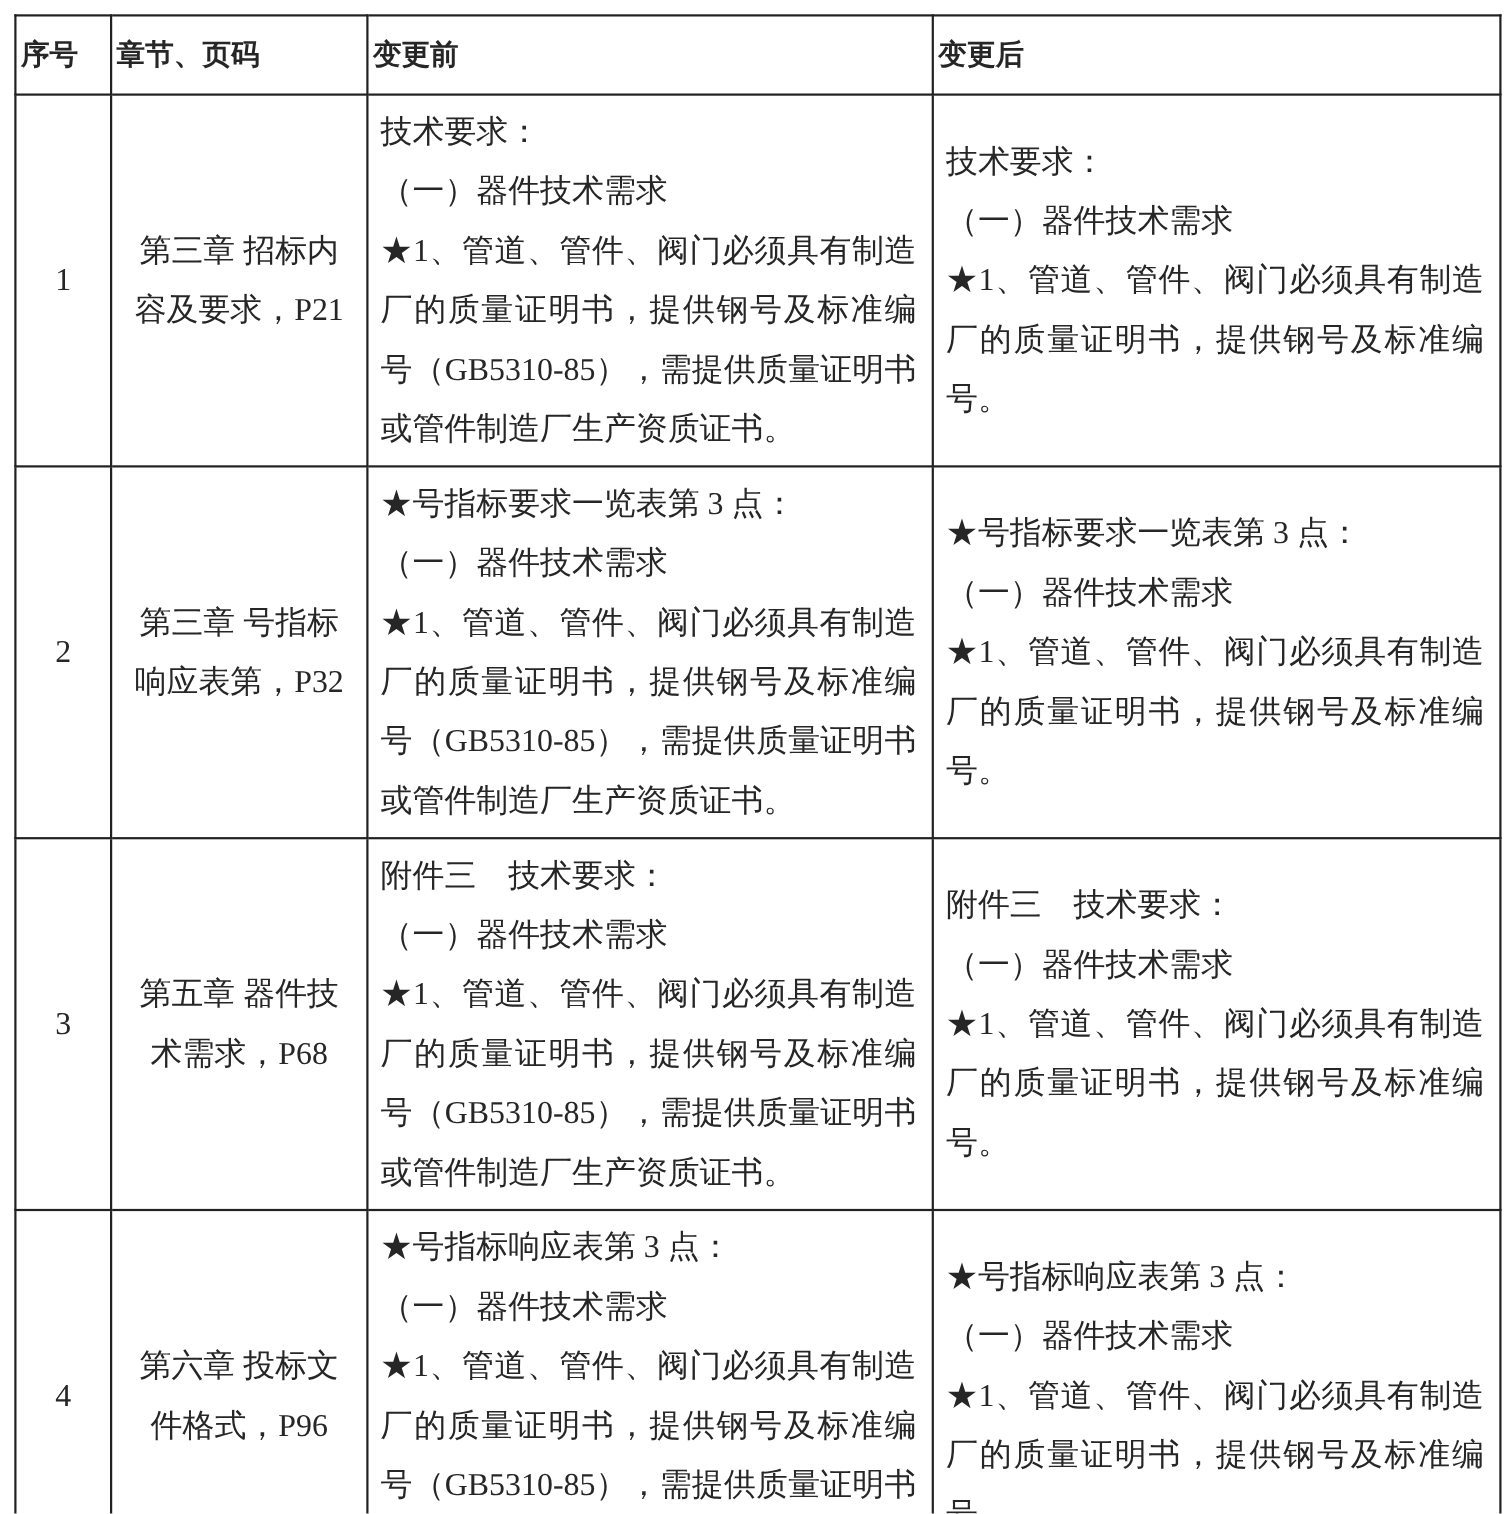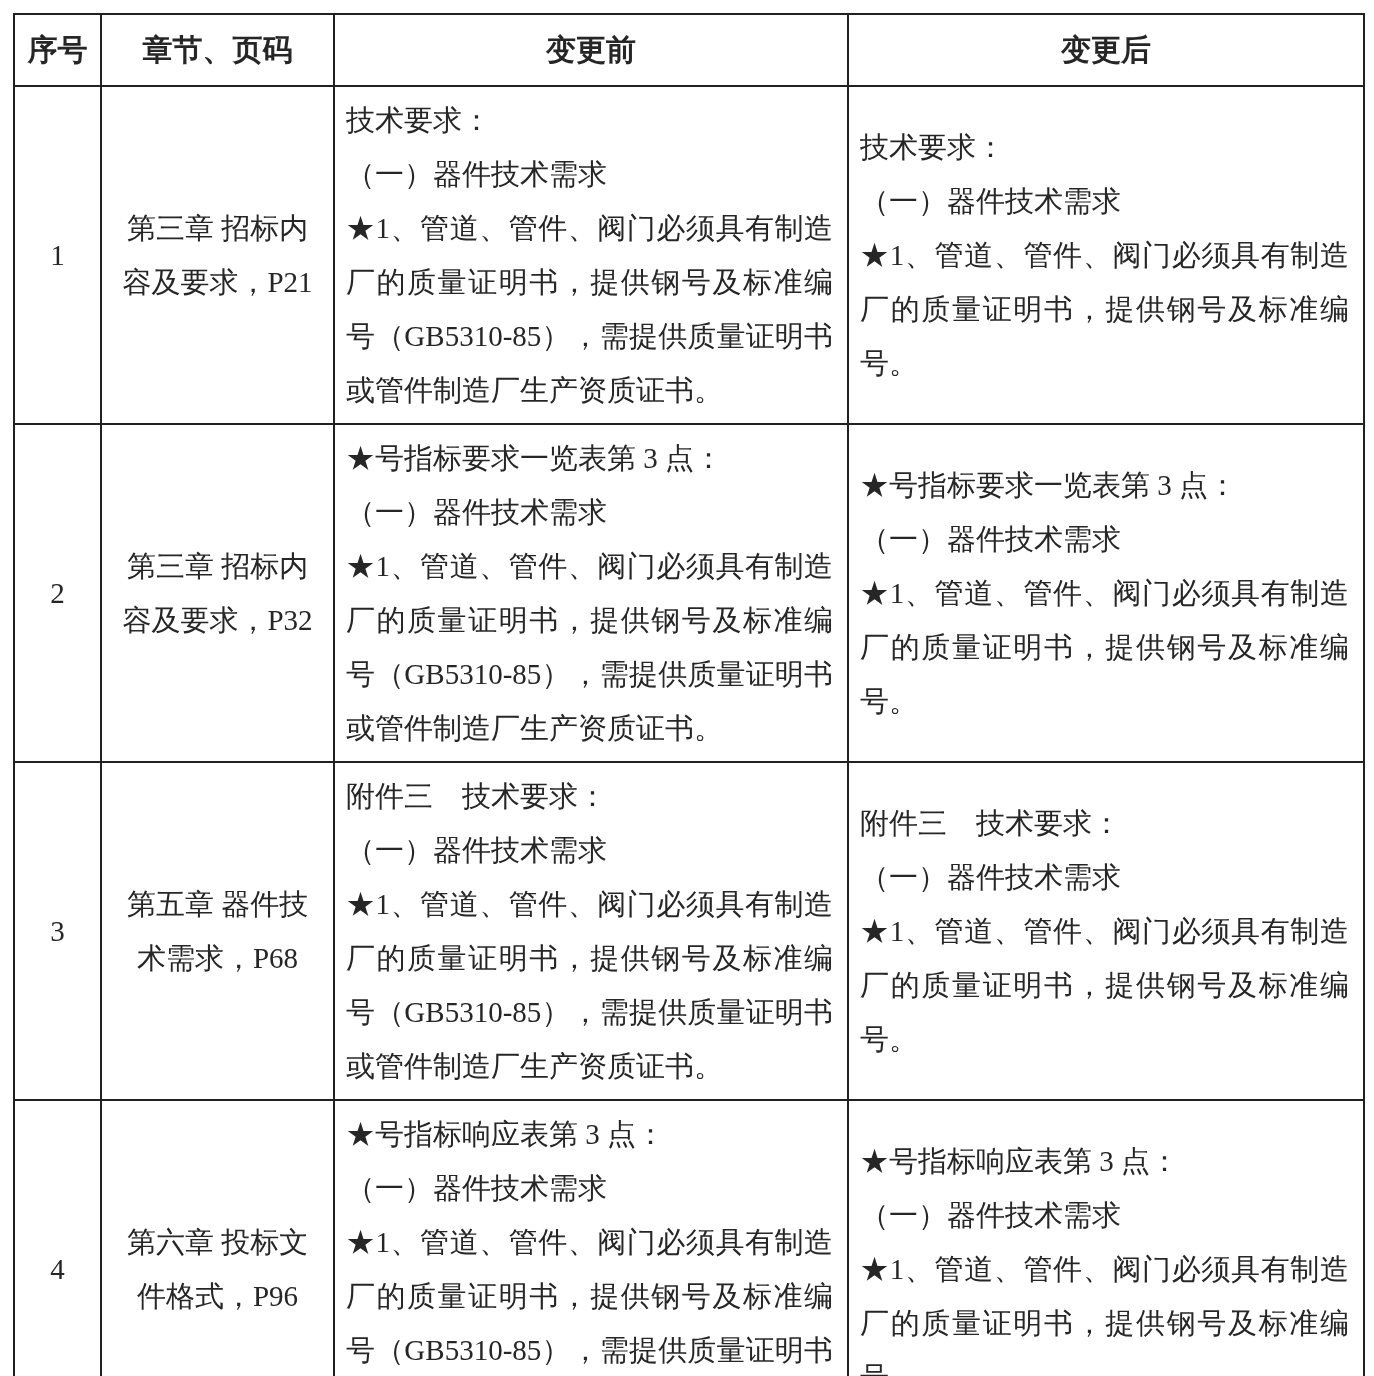--- a/index.html
+++ b/index.html
@@ -24,23 +24,23 @@
   }
   .doc-table th,
   .doc-table td {
     border: 2px solid #212121;
     vertical-align: middle;
     font-size: 29px;
     line-height: 54px;
     background: #ffffff;
   }
   .doc-table th {
-    font-size: 30px;
+    font-size: 26px;
     font-weight: bold;
-    text-align: center;
+    text-align: left;
     height: 70px;
     padding: 0 4px;
   }
   td.cell-no {
     text-align: center;
     padding: 0 4px;
   }
   td.cell-section {
     text-align: center;
     padding: 4px 18px;
@@ -86,21 +86,21 @@
         <p>★1、管道、管件、阀门必须具有制造厂的质量证明书，提供钢号及标准编号（GB5310-85），需提供质量证明书或管件制造厂生产资质证书。</p>
       </td>
       <td class="cell-text">
         <p>技术要求：</p>
         <p>（一）器件技术需求</p>
         <p>★1、管道、管件、阀门必须具有制造厂的质量证明书，提供钢号及标准编号。</p>
       </td>
     </tr>
     <tr class="row-2">
       <td class="cell-no">2</td>
-      <td class="cell-section">第三章 招标内容及要求，P32</td>
+      <td class="cell-section">第三章 号指标响应表第，P32</td>
       <td class="cell-text">
         <p>★号指标要求一览表第 3 点：</p>
         <p>（一）器件技术需求</p>
         <p>★1、管道、管件、阀门必须具有制造厂的质量证明书，提供钢号及标准编号（GB5310-85），需提供质量证明书或管件制造厂生产资质证书。</p>
       </td>
       <td class="cell-text">
         <p>★号指标要求一览表第 3 点：</p>
         <p>（一）器件技术需求</p>
         <p>★1、管道、管件、阀门必须具有制造厂的质量证明书，提供钢号及标准编号。</p>
       </td>

